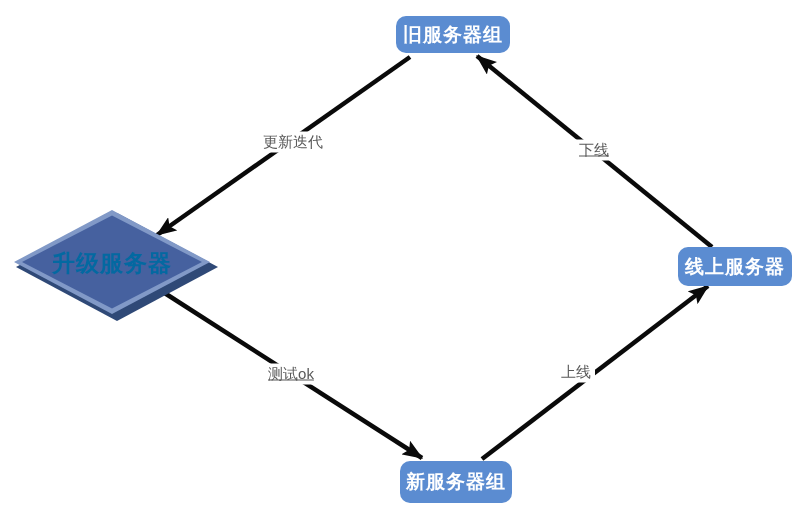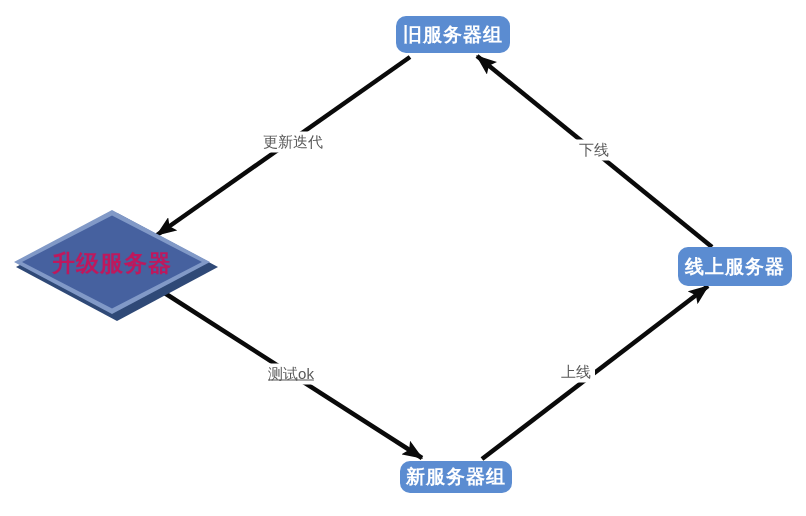--- a/index.html
+++ b/index.html
@@ -33,43 +33,43 @@
     background: #5b8cd1;
     border-radius: 10px;
     color: #ffffff;
     font-weight: bold;
     font-size: 19px;
     letter-spacing: 1px;
     box-sizing: border-box;
   }
   .node-old    { left: 396px; top: 16px;  width: 114px; height: 37px; }
   .node-online { left: 678px; top: 247px; width: 114px; height: 39px; }
-  .node-new    { left: 400px; top: 461px; width: 112px; height: 32px; justify-content: center; }
+  .node-new    { left: 400px; top: 461px; width: 112px; height: 42px; justify-content: center; }
   .diamond-label {
     position: absolute;
     left: 112px;
     top: 263px;
     transform: translate(-50%, -50%);
-    color: #be185d;
+    color: #0369a1;
     font-weight: bold;
     font-size: 23px;
     letter-spacing: 1px;
     white-space: nowrap;
   }
   .edge-label {
     position: absolute;
     transform: translate(-50%, -50%);
     background: #ffffff;
     color: #595959;
     font-size: 15px;
     padding: 1px 4px;
     white-space: nowrap;
   }
   .label-update  { left: 293px; top: 142px; }
-  .label-offline { left: 594px; top: 150px; }
+  .label-offline { left: 594px; top: 150px; text-decoration: underline; }
   .label-test    { left: 291px; top: 374px; text-decoration: underline; }
   .label-online  { left: 576px; top: 372px; }
 </style>
 </head>
 <body>
 
 <div class="canvas">
 
   <svg class="edges-svg" width="806" height="516" viewBox="0 0 806 516">
     <defs>

